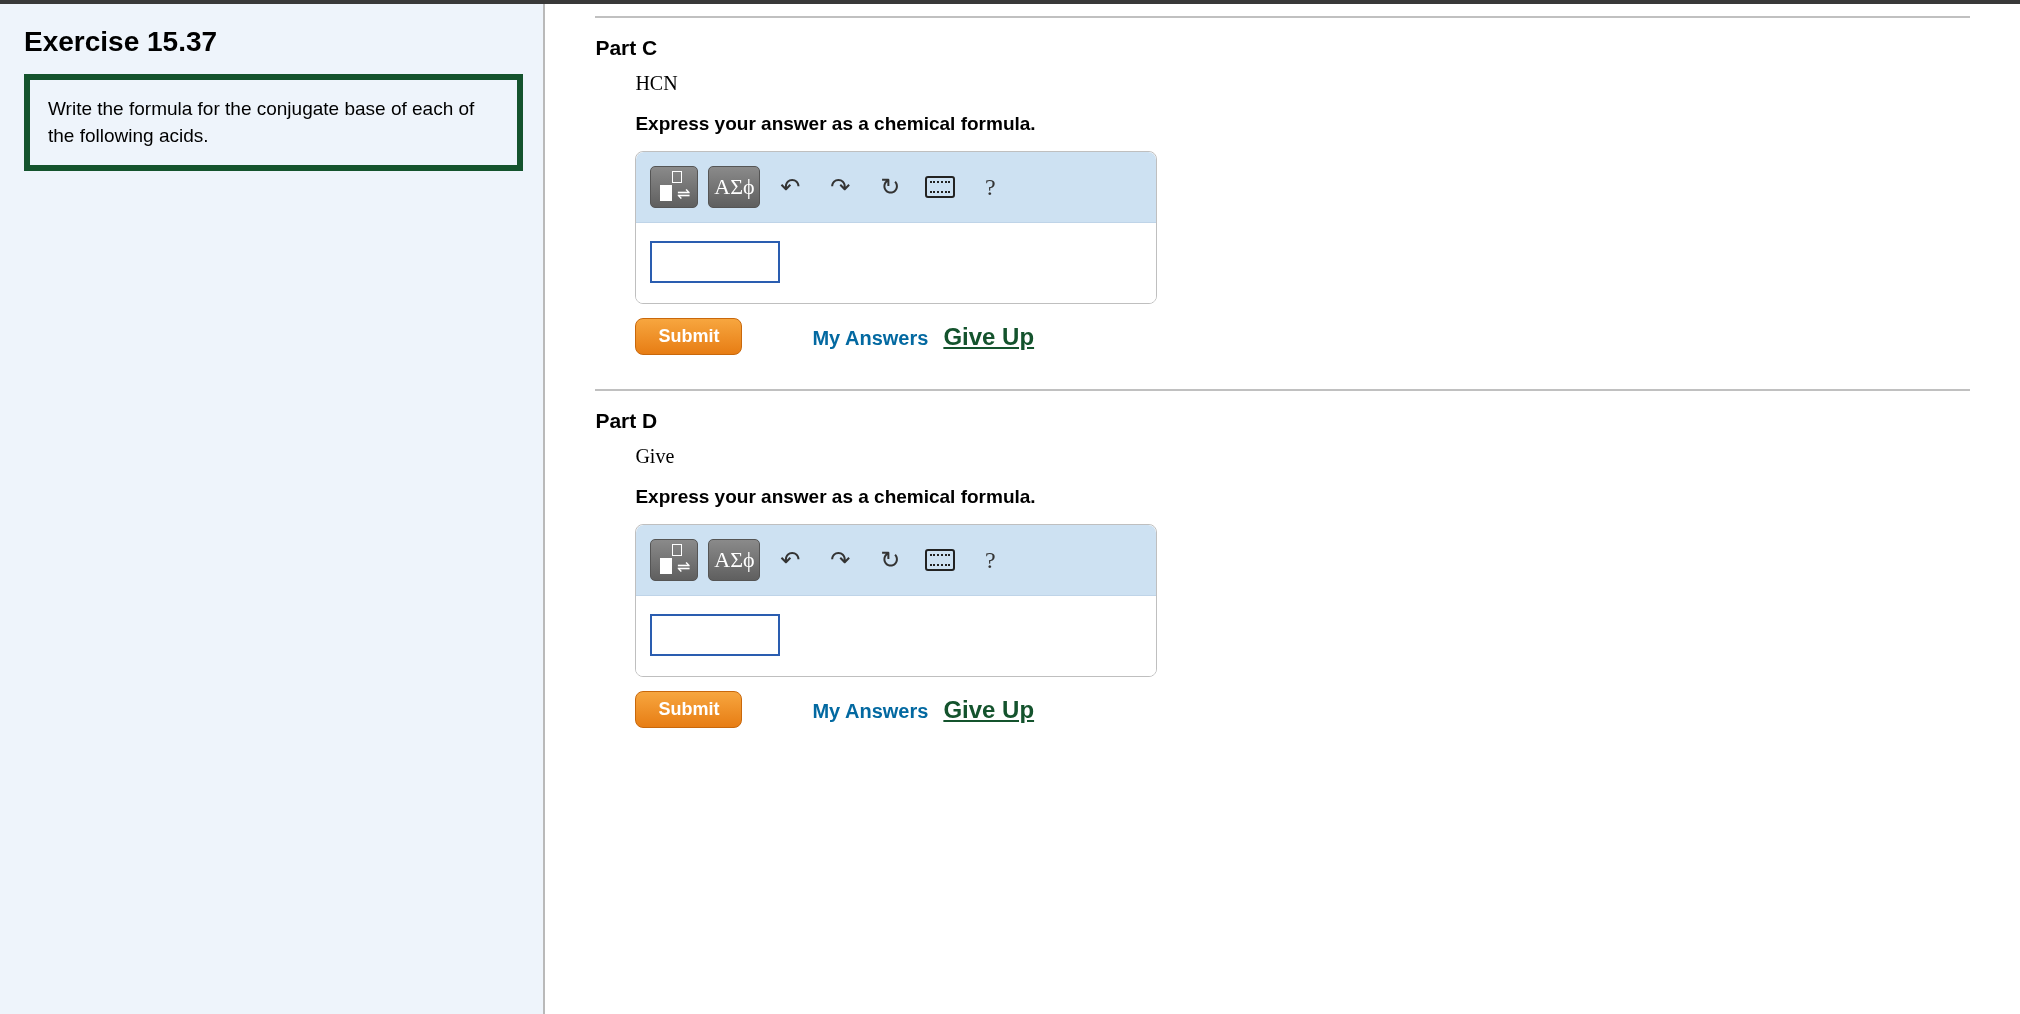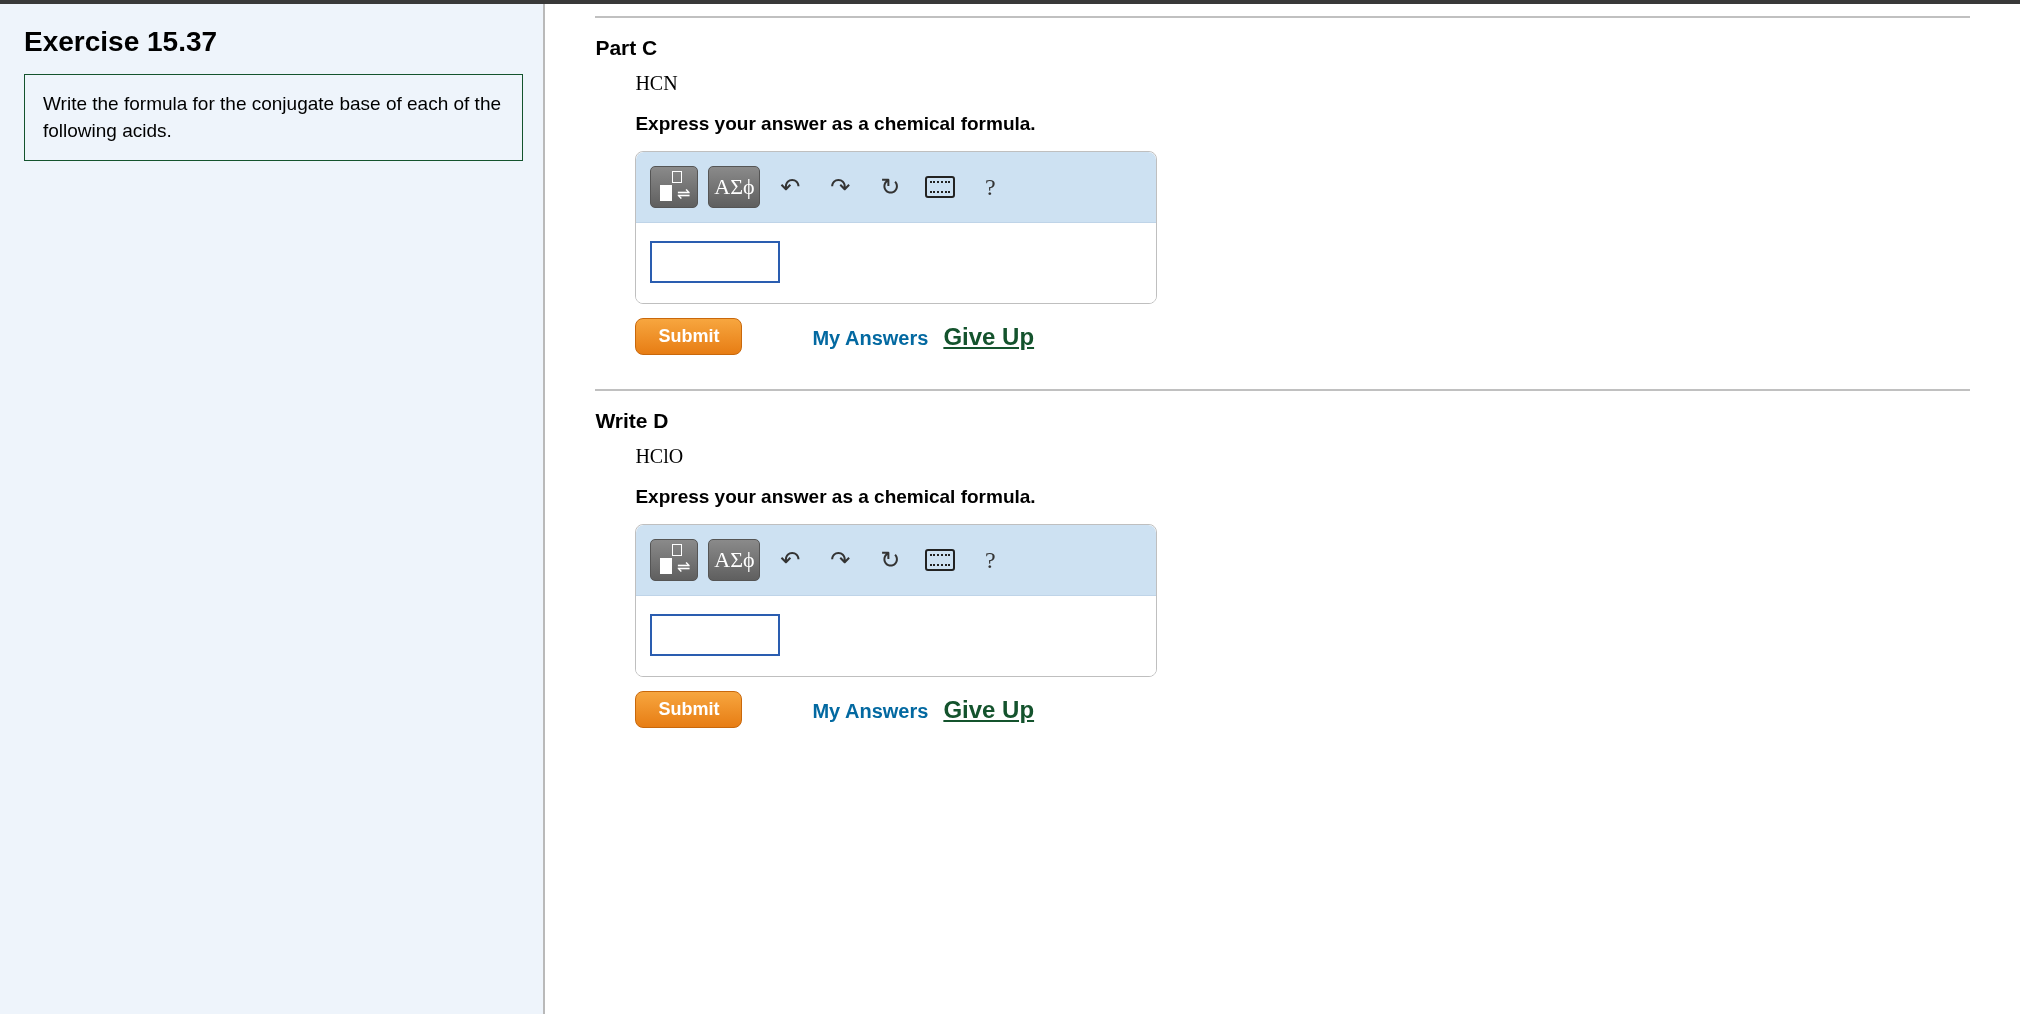--- a/index.html
+++ b/index.html
@@ -23,21 +23,21 @@
     border-right: 2px solid #b9b9b9;
     padding: 18px 20px 20px 24px;
     box-sizing: border-box;
   }
   .exercise-title {
     font-size: 28px;
     font-weight: 700;
     margin: 4px 0 16px 0;
   }
   .instructions-box {
-    border: 1px solid #14532d;
+    border: 6px solid #14532d;
     background: #eef4fb;
     padding: 16px 18px;
     font-size: 19px;
     line-height: 1.4;
   }
   
   .right-col {
     flex: 1;
     padding: 0 50px 20px 50px;
     box-sizing: border-box;
@@ -218,23 +218,23 @@
         <div>
           <span class="my-answers">My Answers</span>
           <span class="give-up">Give Up</span>
         </div>
       </div>
     </div>
   </div>
 
   <hr class="part-divider" style="margin-top:34px;">
   <div class="part-block">
-    <div class="part-title">Write D</div>
+    <div class="part-title">Part D</div>
     <div class="part-content">
-      <div class="chem-prompt">HClO</div>
+      <div class="chem-prompt">Give</div>
       <div class="instruction-line">Express your answer as a chemical formula.</div>
 
       <div class="answer-shell">
         <div class="toolbar-strip">
           <div class="tool-btn">
             <div class="tool-arrow-glyph">
               <div class="base-box"></div>
                 <div class="sup-box"></div>
                 <div class="arrows">⇌</div>
             </div>

